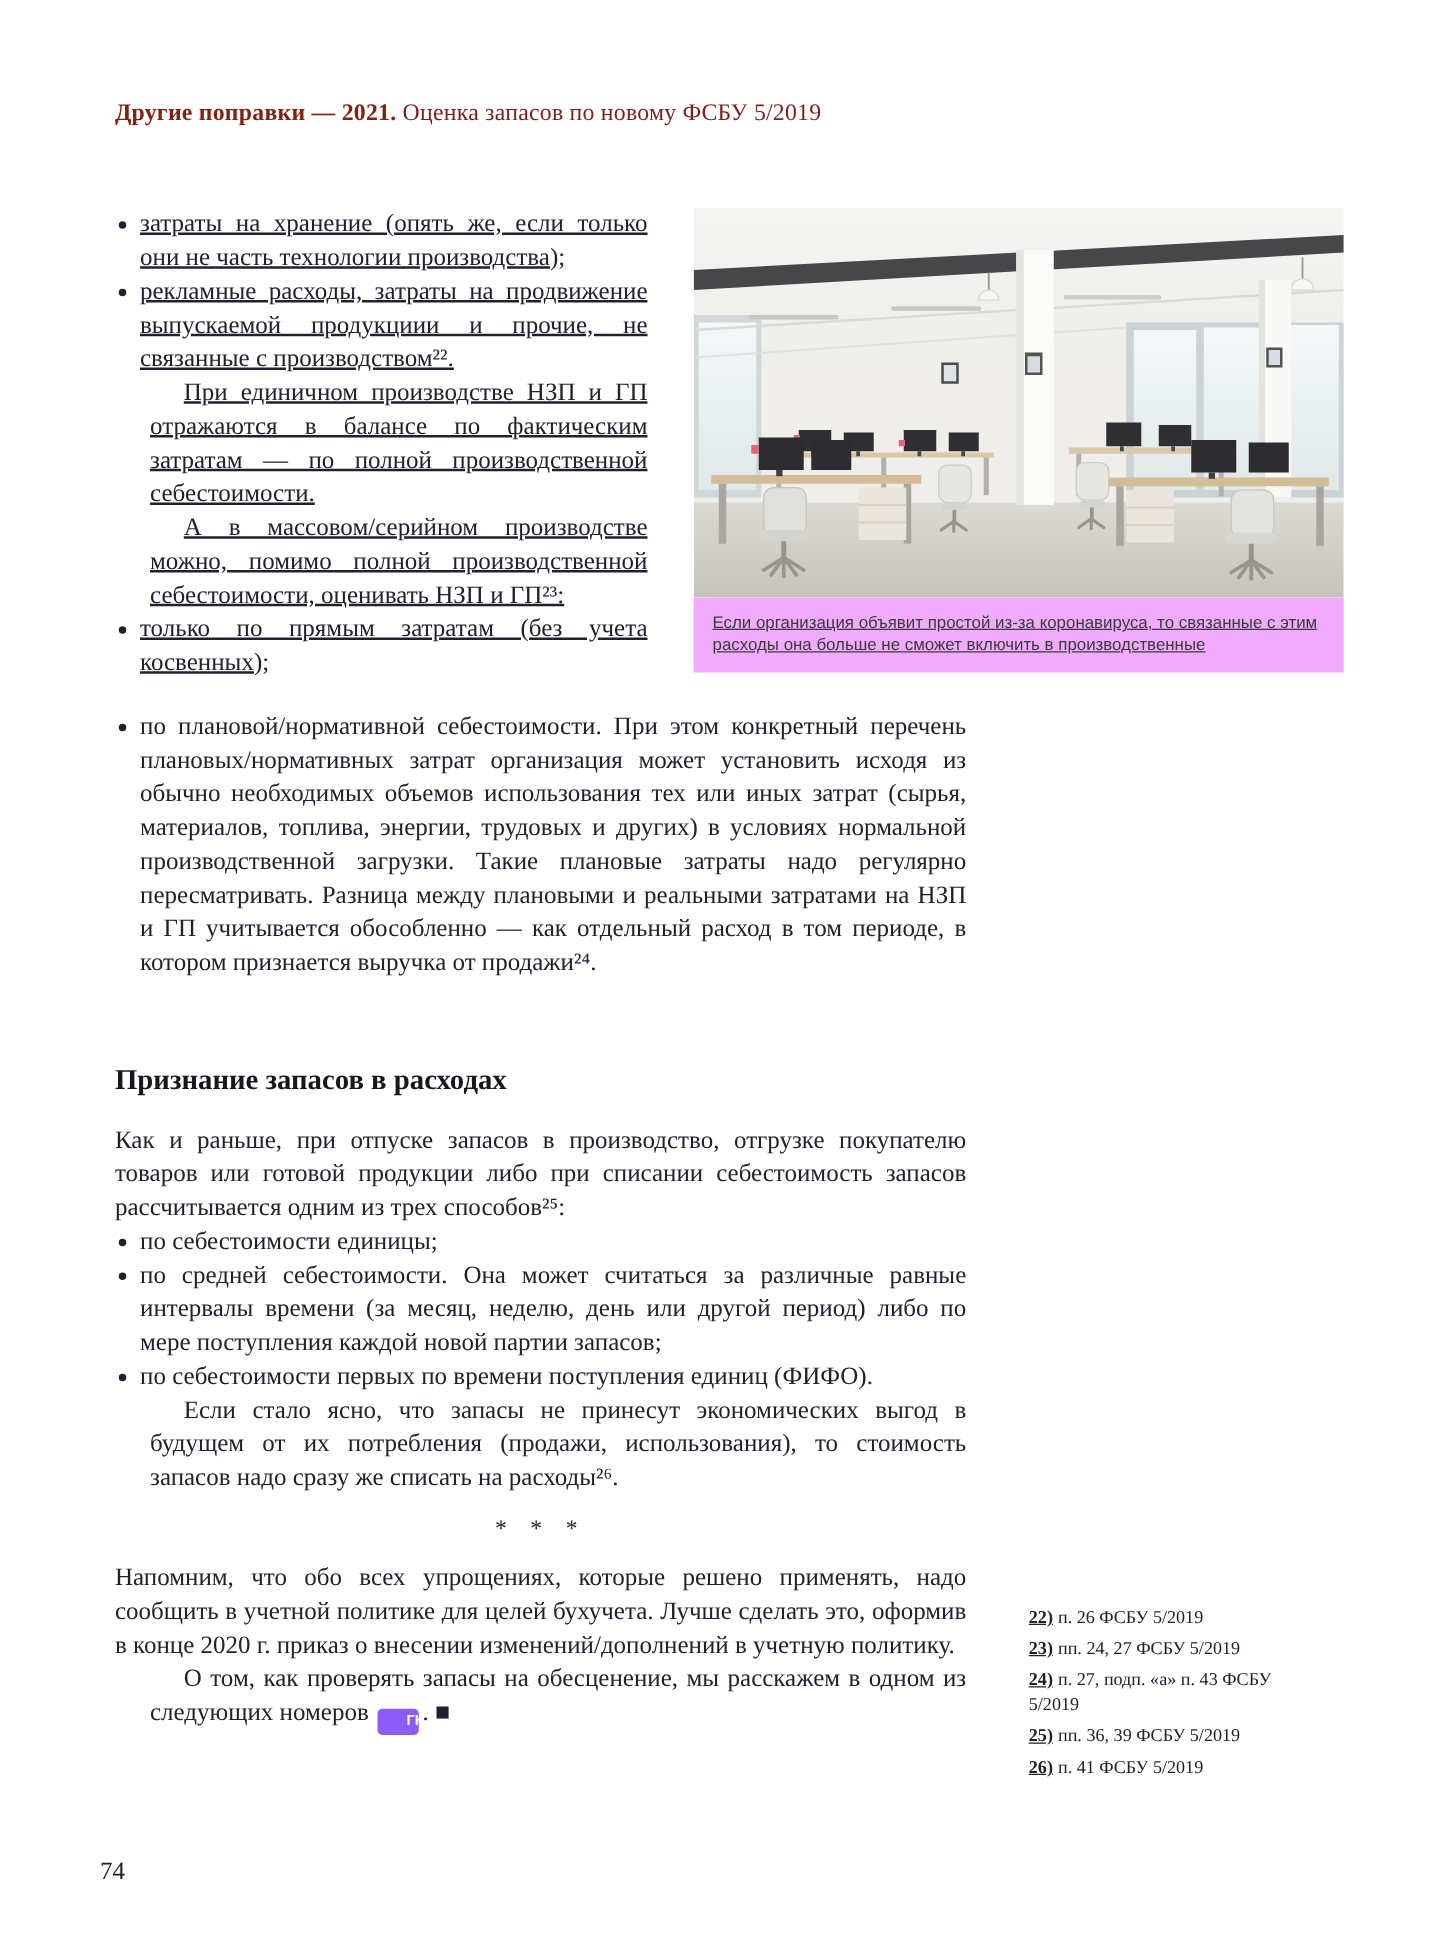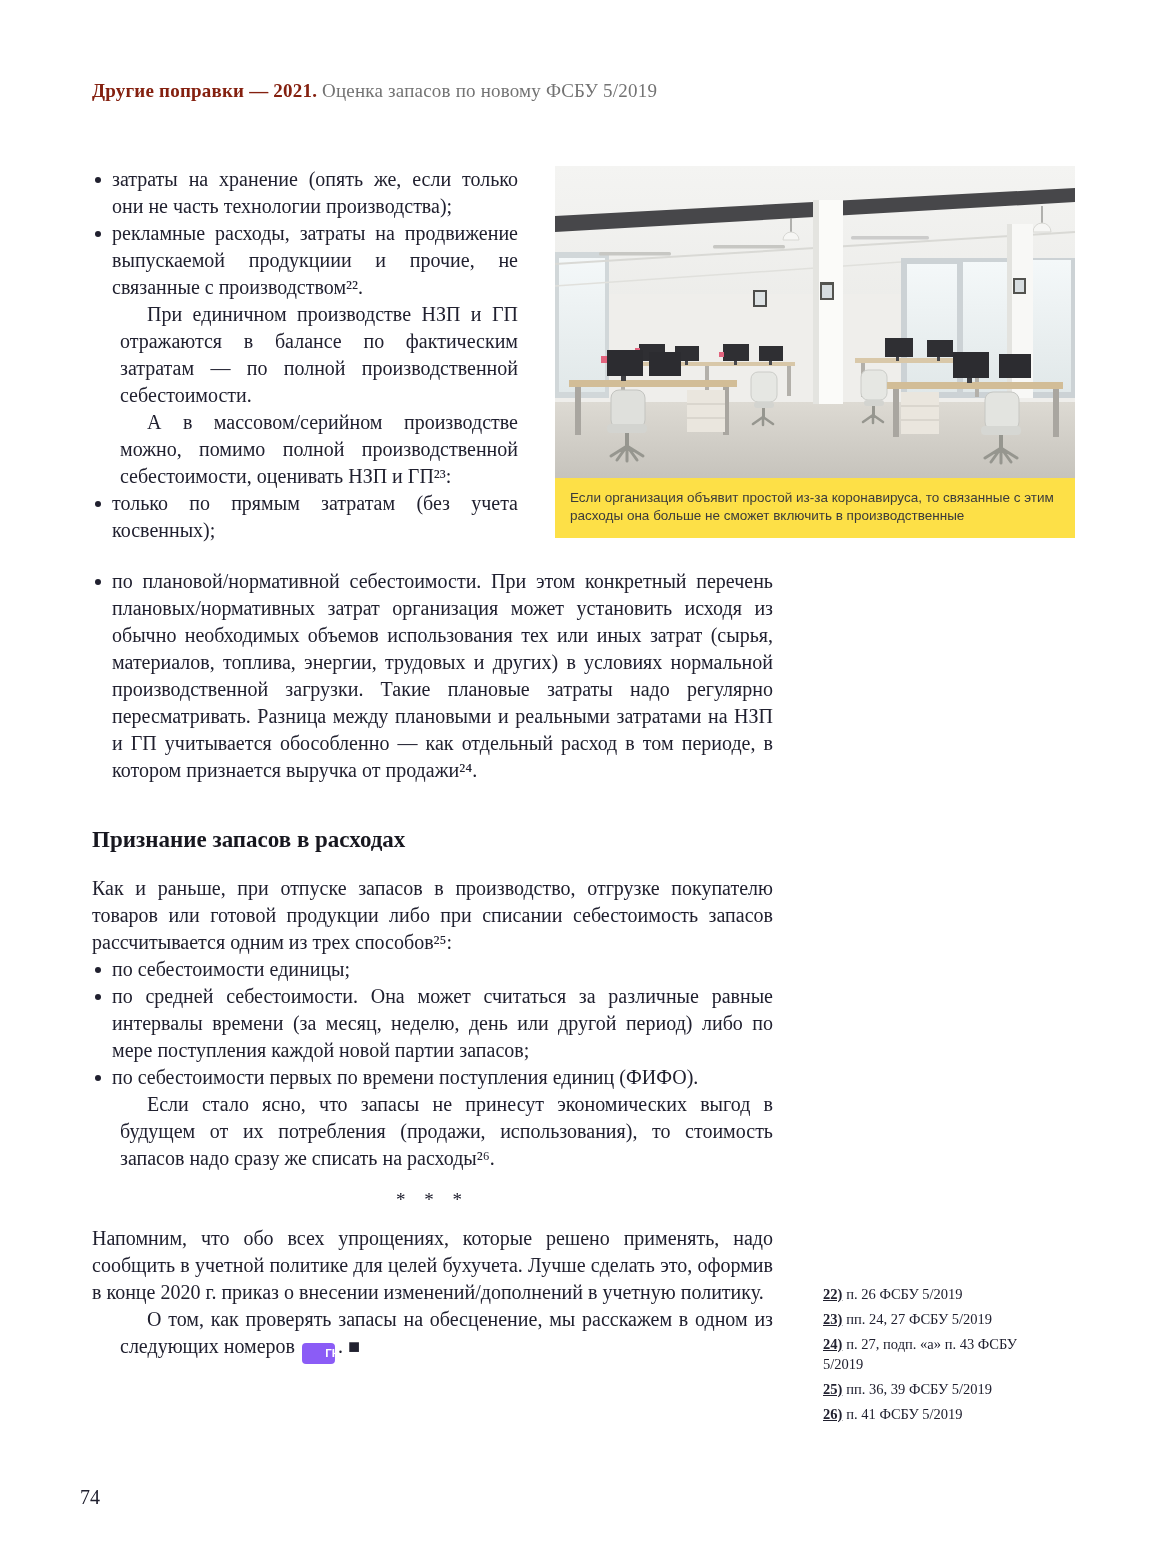--- a/index.html
+++ b/index.html
@@ -19,30 +19,31 @@
 
   
   .kolontitul {
     position: absolute;
     left: 92px; top: 80px;
     font-size: 19px;
     letter-spacing: 0.2px;
     white-space: nowrap;
   }
   .rub { color: #84200f; font-weight: bold; }
-  .art { color: #737373; }
+  .art { color: #7f1d1d; }
 
   
   .col-narrow {
     position: absolute;
     left: 92px; top: 166px;
     width: 426px;
     font-size: 20px;
     line-height: 27px;
     text-align: justify;
+    text-decoration: underline;
   }
   .col-wide {
     position: absolute;
     left: 92px; top: 568px;
     width: 681px;
     font-size: 20px;
     line-height: 27px;
     text-align: justify;
   }
   p { margin: 0; text-align: justify; }
@@ -55,48 +56,49 @@
     border-radius: 50%;
     background: #20202f;
     margin: 11px 11px 0 3px;
   }
   .btext { flex: 1 1 auto; text-align: justify; }
 
   .h {
     font-size: 23px;
     font-weight: bold;
     line-height: 30px;
-    margin: 41px 0 20px 0;
+    margin: 65px 0 20px 0;
     text-align: left;
     color: #17171f;
   }
 
   .stars {
     text-align: center;
     font-size: 19px;
     letter-spacing: 7px;
     margin: 14px 0 12px 0;
     color: #20202f;
   }
 
   
   .photo {
     position: absolute;
     left: 555px; top: 166px;
     width: 520px;
   }
   .photo svg { display: block; }
   .caption {
-    background: #fde047;
+    background: #f0abfc;
     font-family: "Liberation Sans", sans-serif;
     font-size: 13.5px;
     line-height: 18px;
     color: #3b3b3b;
     padding: 11px 15px 13px 15px;
     text-align: left;
+    text-decoration: underline;
   }
 
   
   .gk {
     display: inline-flex;
     width: 33px; height: 21px;
     border-radius: 4px;
     background: #8b5cf6;
     color: #ffffff;
     font-family: "Liberation Sans", sans-serif;

